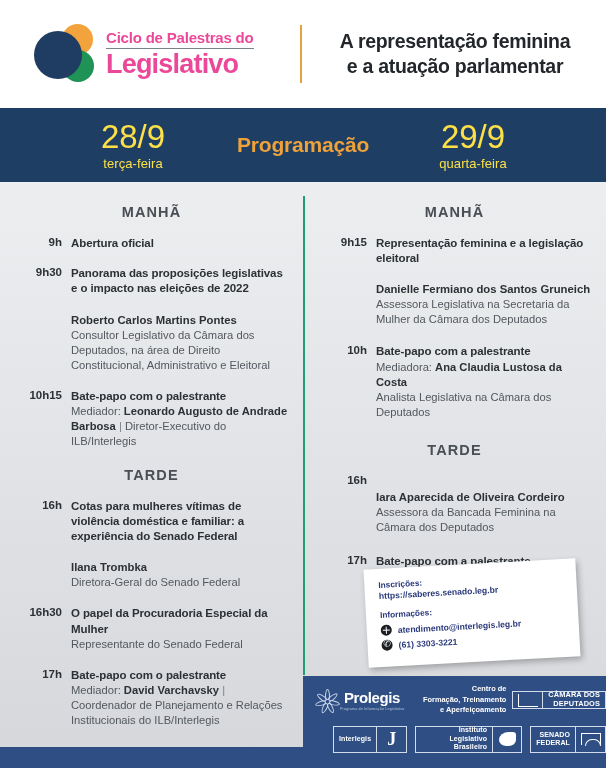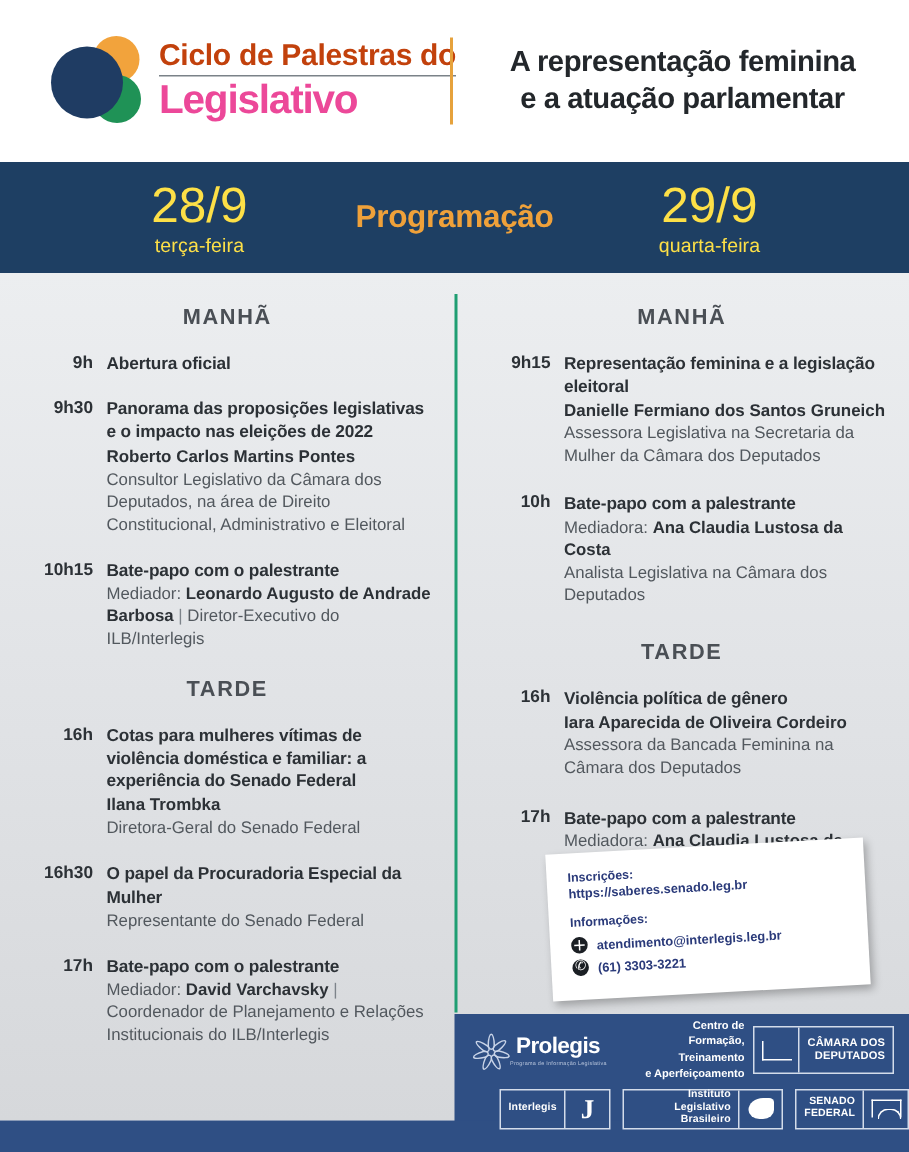--- a/index.html
+++ b/index.html
@@ -28,21 +28,21 @@
     margin-left:34px;
     width:258px;
   }
   .brand-mark { position:relative; width:68px; height:60px; flex:none; }
   .circ { position:absolute; border-radius:50%; }
   .circ-blue   { left:0;   top:7px;  width:48px; height:48px; background:#1f3c63; z-index:3; }
   .circ-orange { left:28px; top:0;   width:31px; height:31px; background:#f2a33c; z-index:1; }
   .circ-green  { left:28px; top:26px; width:32px; height:32px; background:#1f9256; z-index:2; }
   .brand-text { margin-left:4px; }
   .brand-line1 {
-    font-size:20px; font-weight:bold; color:#c2410c;
+    font-size:15px; font-weight:bold; color:#ec4899;
     letter-spacing:-0.2px; line-height:1.05;
     border-bottom:1.6px solid #7a8288;
     padding-bottom:2px;
     white-space:nowrap;
   }
   .brand-line2 {
     font-size:27px; font-weight:bold; color:#ec4899;
     letter-spacing:-0.8px; line-height:1.05;
     margin-top:1px;
     white-space:nowrap;
@@ -104,21 +104,21 @@
   }
   .col-left  .entry .time { width:48px; margin-left:14px; }
   .col-right .entry .time { width:48px; margin-left:16px; }
   .entry .detail { margin-left:9px; flex:1; }
   .ttl {
     font-size:11.5px; font-weight:bold; color:#2c3136;
     line-height:1.32; letter-spacing:-0.1px;
   }
   .spk {
     font-size:11.3px; font-weight:bold; color:#2c3136;
-    line-height:1.34; margin-top:1px;
+    line-height:1.34; margin-top:16px;
   }
   .role {
     font-size:11.2px; font-weight:normal; color:#52585e;
     line-height:1.34;
   }
   .role b { font-weight:bold; color:#2c3136; }
   .role .sep { color:#7d838a; }
 
   
   .contact-card {
@@ -202,21 +202,21 @@
   }
   .logo-box .lb-txt {
     color:#ffffff; font-size:7px; font-weight:bold; line-height:1.2;
     display:flex; align-items:center; padding:0 5px; text-align:right;
     letter-spacing:0.1px;
   }
   .logo-box .lb-glyph {
     border-left:1px solid #d3dcea; width:30px;
     display:flex; align-items:center; justify-content:center;
   }
-  .camara-box { height:32px; margin-left:6px; margin-right:10px; }
+  .camara-box { height:18px; margin-left:6px; margin-right:0; }
   .camara-box .lb-txt { font-size:7.4px; order:2; }
   .camara-box .lb-glyph { order:1; border-left:none; border-right:1px solid #d3dcea; }
 
   .g-chamber {
     width:20px; height:13px; border:1.4px solid #ffffff;
     border-top:none; border-right:none;
   }
   .g-senate {
     width:20px; height:12px; border:1.4px solid #ffffff;
     border-bottom:none; position:relative;
@@ -351,21 +351,20 @@
         <div class="role"><span>Mediadora:</span> <b>Ana Claudia Lustosa da Costa</b></div>
         <div class="role">Analista Legislativa na Câmara dos Deputados</div>
       </div>
     </div>
 
     <div class="period-head" style="margin-top:22px;">TARDE</div>
 
     <div class="entry" style="margin-bottom:19px;">
       <div class="time">16h</div>
       <div class="detail">
-        <div class="ttl">Violência política de gênero</div>
         <div class="spk">Iara Aparecida de Oliveira Cordeiro</div>
         <div class="role">Assessora da Bancada Feminina na Câmara dos Deputados</div>
       </div>
     </div>
 
     <div class="entry">
       <div class="time">17h</div>
       <div class="detail">
         <div class="ttl">Bate-papo com a palestrante</div>
         <div class="role"><span>Mediadora:</span> <b>Ana Claudia Lustosa da Costa</b></div>

